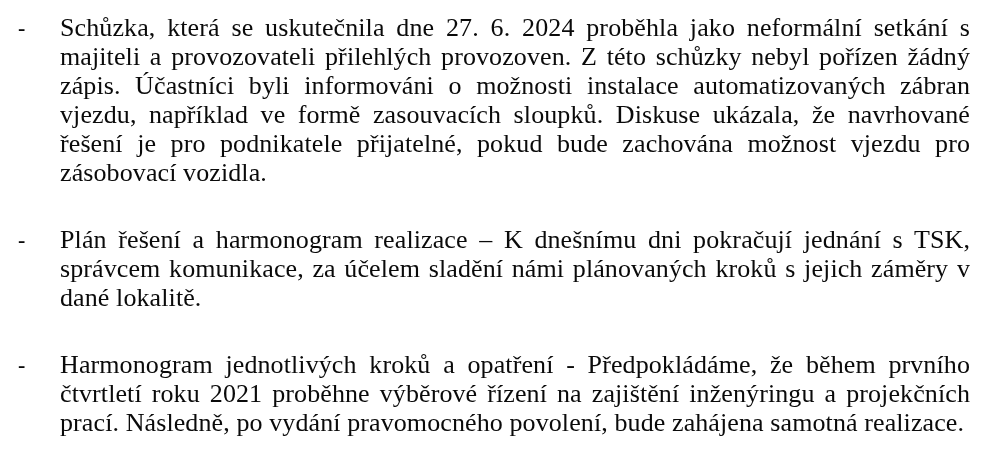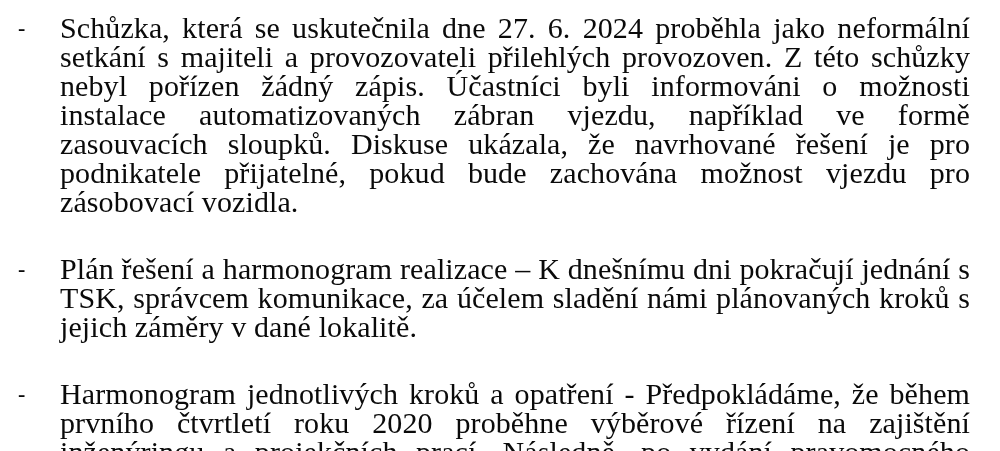--- a/index.html
+++ b/index.html
@@ -29,21 +29,21 @@
   }
   .bullet-dash {
     flex: 0 0 42px;
     font-size: 22px;
     line-height: 29px;
     font-weight: bold;
     text-align: left;
   }
   .bullet-text {
     flex: 1 1 auto;
-    font-size: 30px;
+    font-size: 26px;
     line-height: 29px;
     text-align: justify;
     text-justify: inter-word;
     letter-spacing: 0.1px;
   }
 </style>
 </head>
 <body>
 
 <div class="page">
@@ -53,16 +53,16 @@
     <div class="bullet-text">Schůzka, která se uskutečnila dne 27. 6. 2024 proběhla jako neformální setkání s majiteli a provozovateli přilehlých provozoven. Z této schůzky nebyl pořízen žádný zápis. Účastníci byli informováni o možnosti instalace automatizovaných zábran vjezdu, například ve formě zasouvacích sloupků. Diskuse ukázala, že navrhované řešení je pro podnikatele přijatelné, pokud bude zachována možnost vjezdu pro zásobovací vozidla.</div>
   </div>
 
   <div class="bullet-item">
     <span class="bullet-dash">-</span>
     <div class="bullet-text">Plán řešení a harmonogram realizace – K dnešnímu dni pokračují jednání s TSK, správcem komunikace, za účelem sladění námi plánovaných kroků s jejich záměry v dané lokalitě.</div>
   </div>
 
   <div class="bullet-item">
     <span class="bullet-dash">-</span>
-    <div class="bullet-text">Harmonogram jednotlivých kroků a opatření - Předpokládáme, že během prvního čtvrtletí roku 2020 proběhne výběrové řízení na zajištění inženýringu a projekčních prací. Následně, po vydání pravomocného povolení, bude zahájena samotná realizace.</div>
+    <div class="bullet-text">Harmonogram jednotlivých kroků a opatření - Předpokládáme, že během prvního čtvrtletí roku 2021 proběhne výběrové řízení na zajištění inženýringu a projekčních prací. Následně, po vydání pravomocného povolení, bude zahájena samotná realizace.</div>
   </div>
 
 </div>
 
 </body></html>

